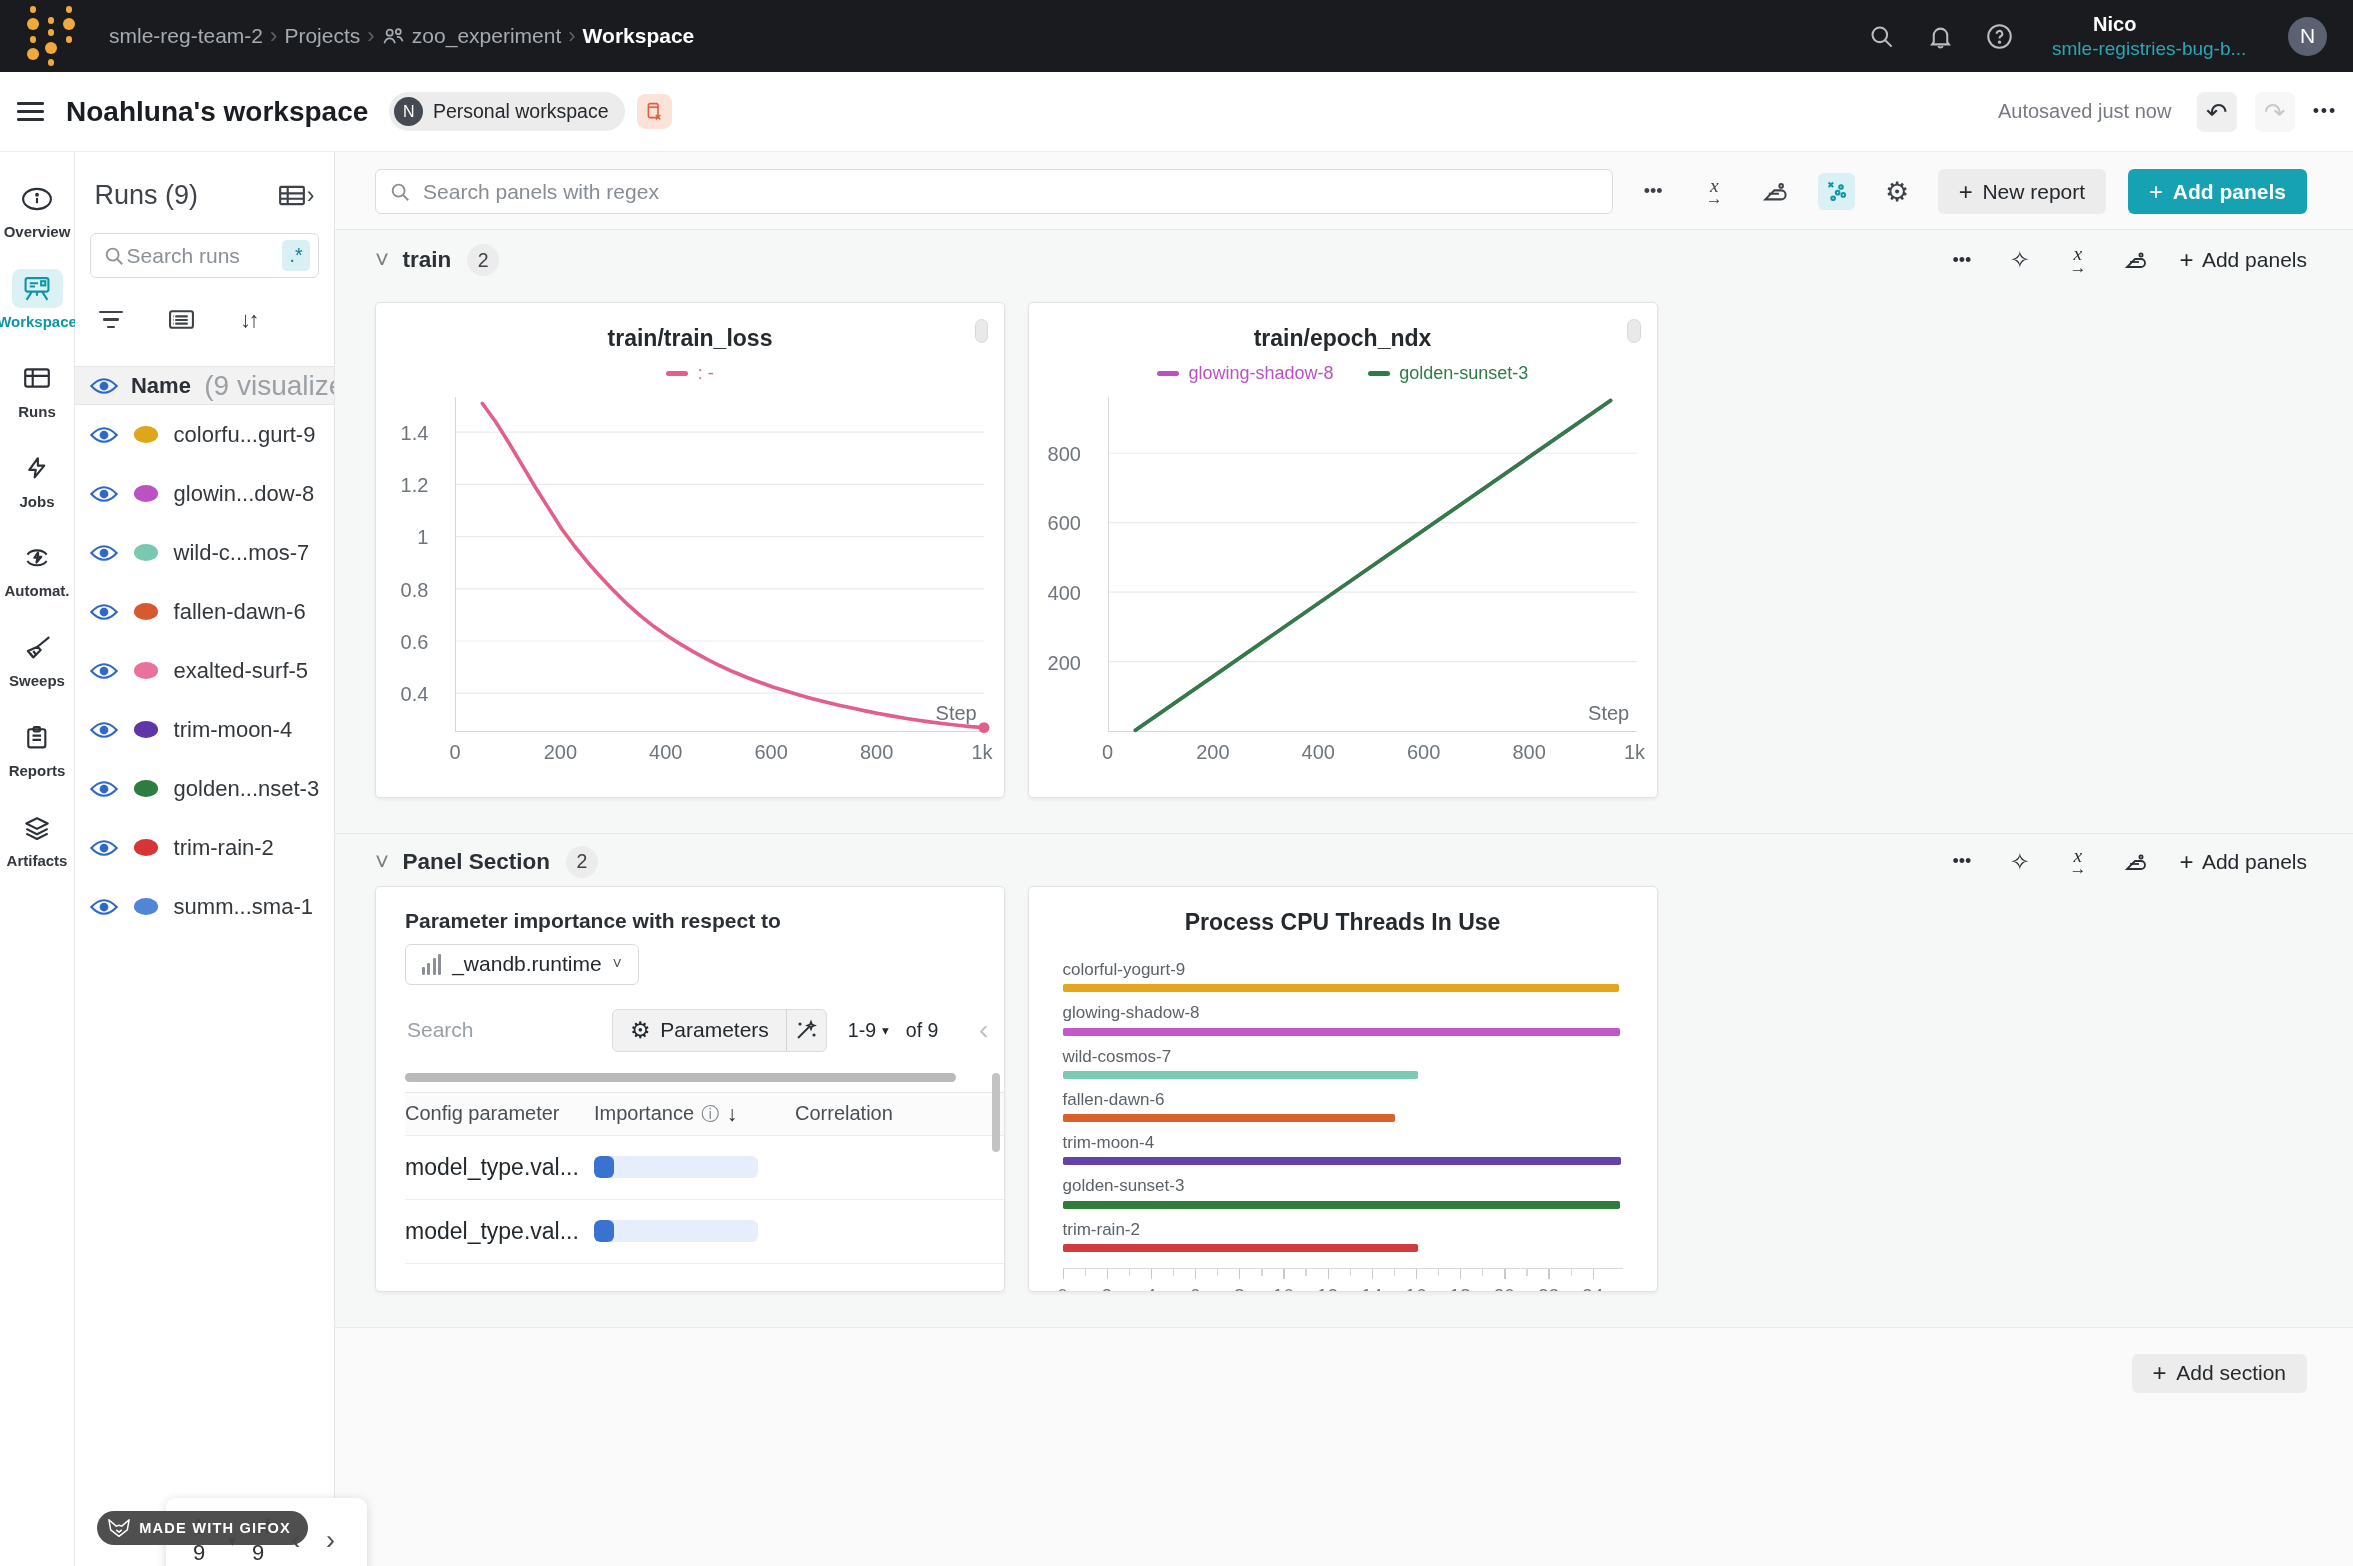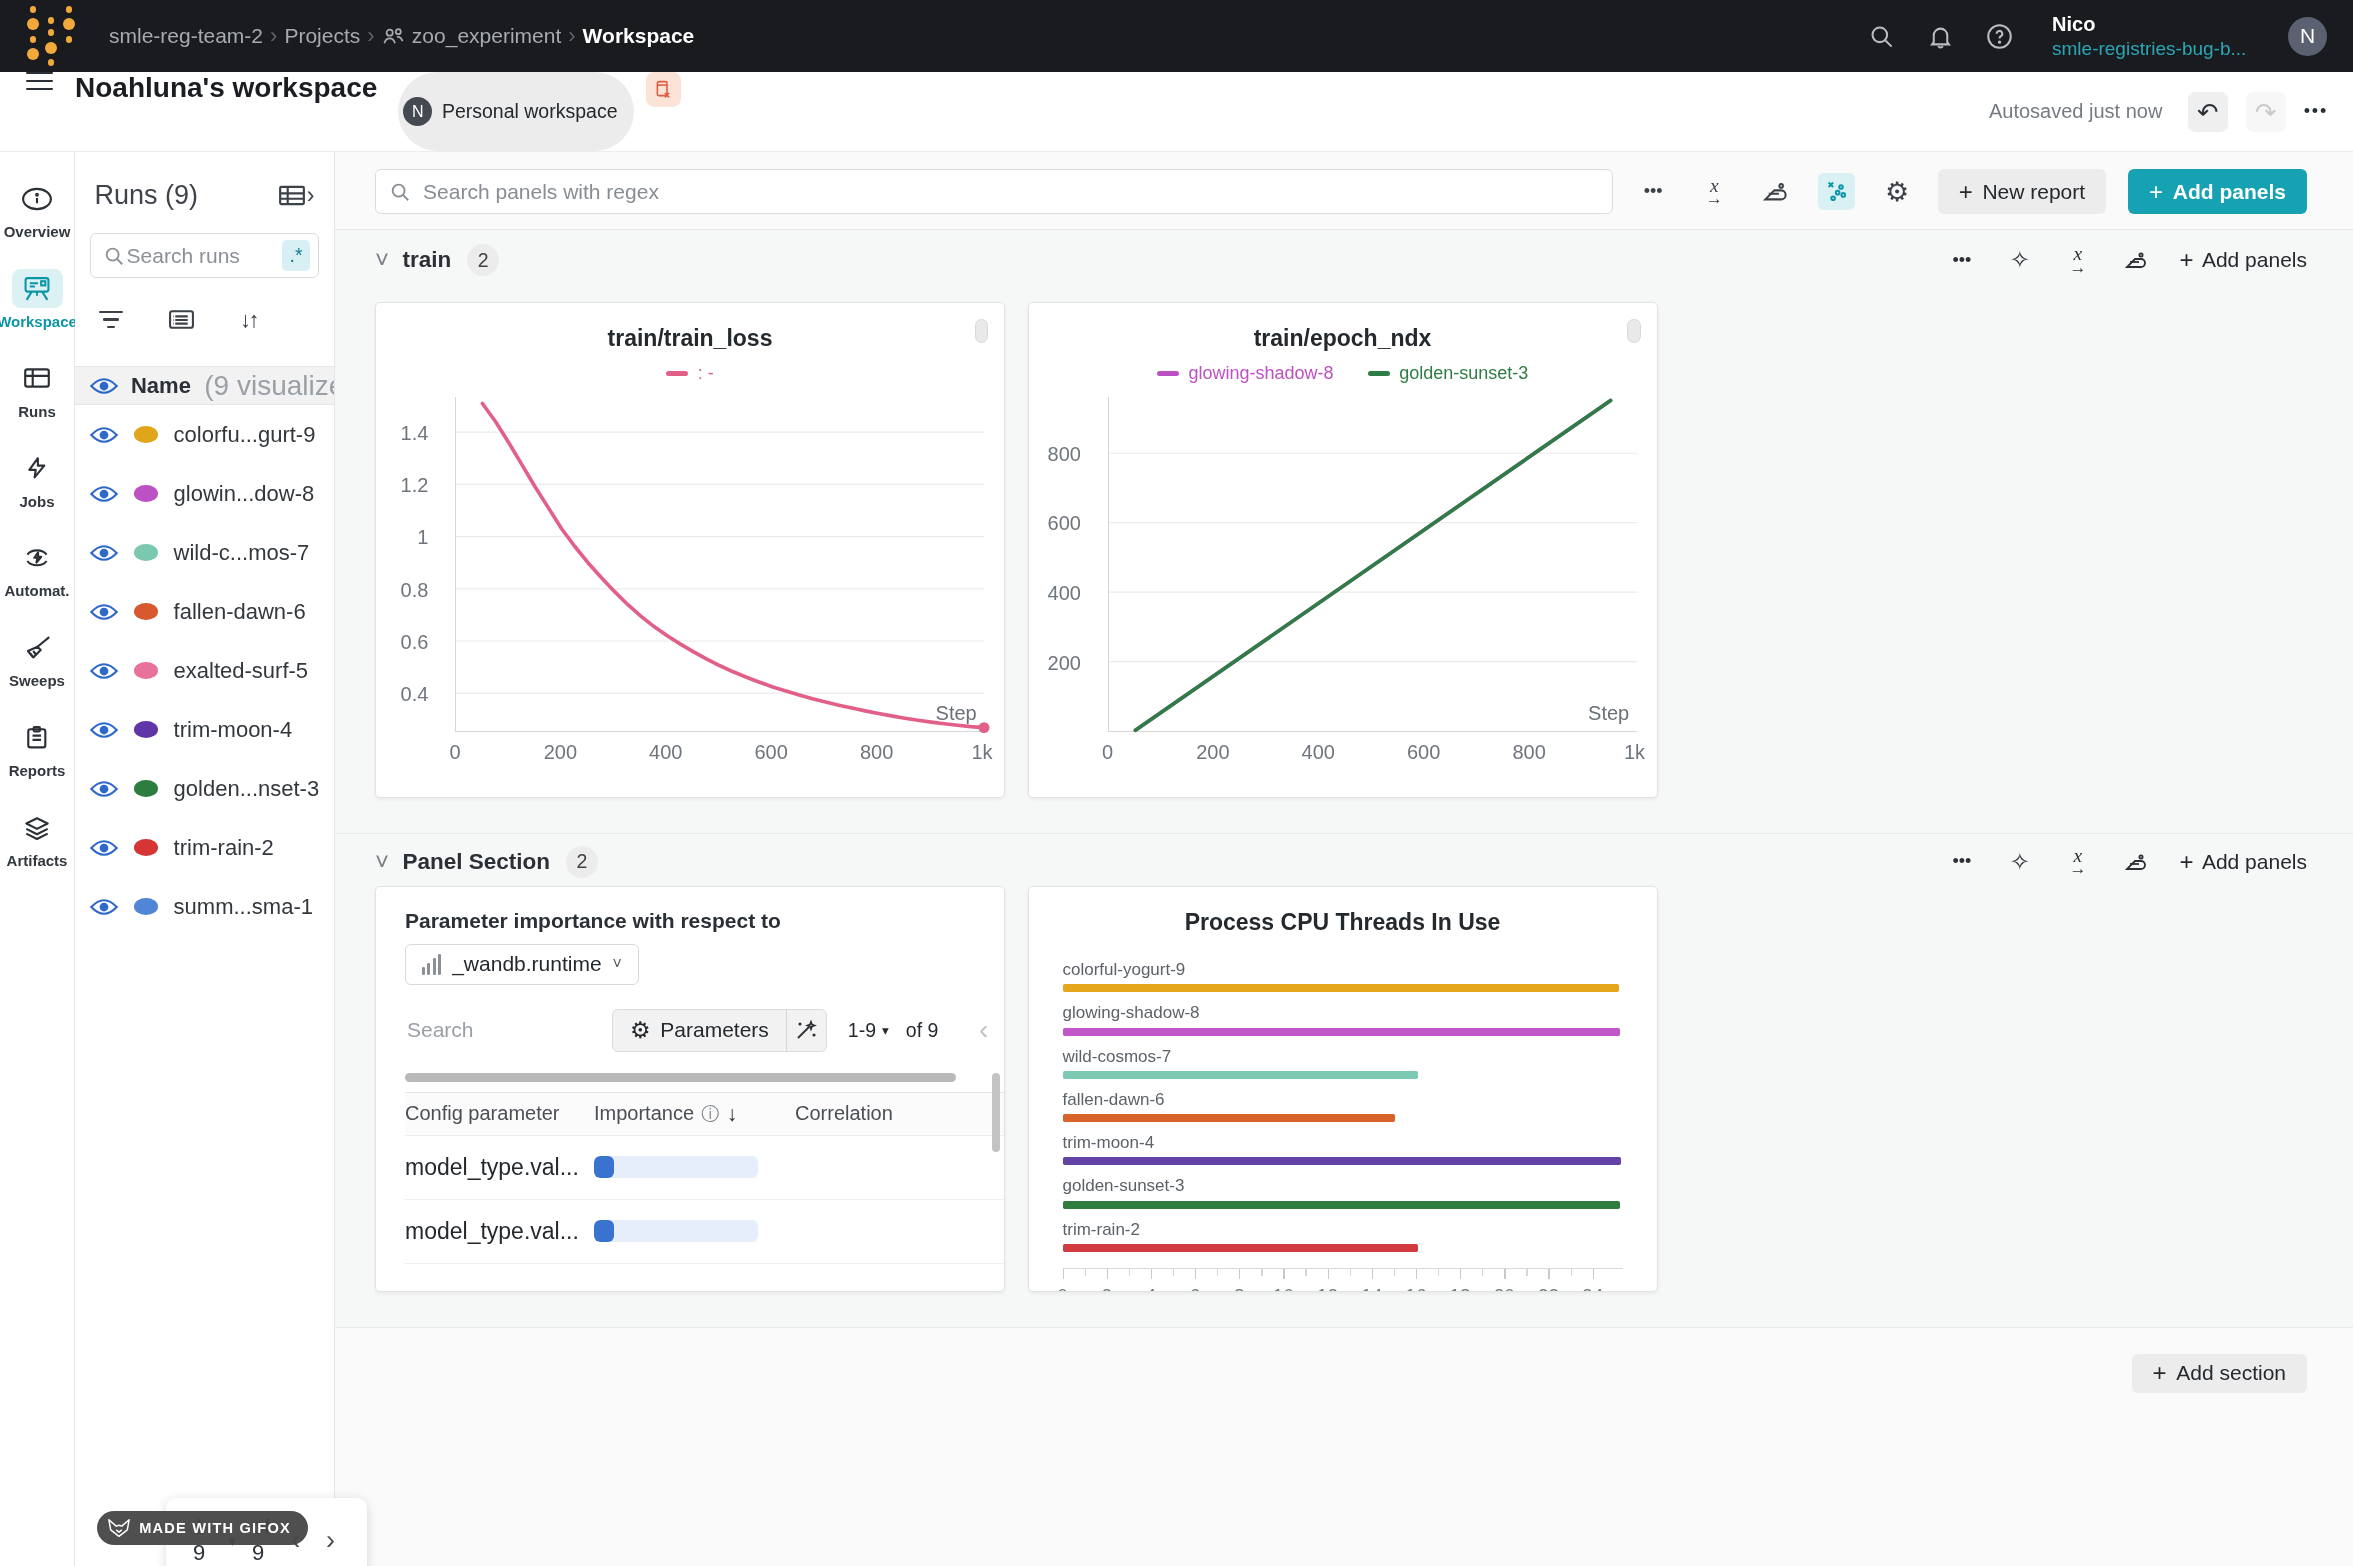--- a/index.html
+++ b/index.html
@@ -14,26 +14,26 @@
   .dot-s{width:6.7px;height:6.7px;border-radius:50%;background:#f2a93b;}
   .dot-b{width:12px;height:12px;border-radius:50%;background:#f2a93b;}
   .crumbs{display:flex;align-items:center;gap:7px;font-size:21px;color:#a6abb1;}
   .crumbs .sep{color:#5e646b;font-size:22px;}
   .crumb{cursor:pointer;}
   .crumb.current{color:#ffffff;font-weight:bold;}
   .crumb-proj{display:flex;align-items:center;gap:7.3px;}
   .nav-right{margin-left:auto;display:flex;align-items:center;gap:32px;}
   .nav-icon{width:27px;height:27px;color:#b9bdc2;}
   .nav-user{text-align:left;line-height:1.25;margin-left:7.3px;}
-  .nav-user .name{color:#fff;font-size:20px;font-weight:bold;}
+  .nav-user .name{color:#fff;font-size:20px;font-weight:bold;margin-left:41px;}
   .nav-user .org{color:#2ba6b5;font-size:19px;}
   .avatar{width:39px;height:39px;border-radius:50%;background:#5b6170;color:#fff;display:flex;align-items:center;justify-content:center;font-size:21px;margin-left:9.7px;}
 
   
-  .wsheader{height:80px;background:#fff;border-bottom:0.6px solid #ececec;display:flex;padding:0 26px;}
+  .wsheader{height:80px;background:#fff;border-bottom:0.6px solid #ececec;display:flex;align-items:center;padding:0 17px;}
   .hamburger{width:27px;display:flex;flex-direction:column;gap:5.5px;margin-right:22px;cursor:pointer;}
   .hamburger i{height:2.4px;background:#2b3036;border-radius:1.2px;}
   .ws-title{font-size:28px;font-weight:bold;color:#1a1d21;margin-right:21px;}
   .ws-pill{display:flex;align-items:center;gap:9.7px;background:#ececec;border-radius:608px;padding:4.9px 17px 4.9px 4.9px;font-size:19.5px;color:#24292e;}
   .ws-pill .mini-av{width:29px;height:29px;border-radius:50%;background:#454a52;color:#fff;display:flex;align-items:center;justify-content:center;font-size:16px;}
   .ws-clear{width:35px;height:35px;border-radius:8.5px;background:#fbe3d8;display:flex;align-items:center;justify-content:center;margin-left:12px;cursor:pointer;}
   .ws-right{margin-left:auto;display:flex;align-items:center;gap:18px;}
   .autosave{font-size:20px;color:#767b82;margin-right:7.3px;}
   .histbtn{width:40px;height:40px;border-radius:7.3px;display:flex;align-items:center;justify-content:center;font-size:25.6px;cursor:pointer;}
   .histbtn.undo{background:#efefef;color:#2b3036;}

